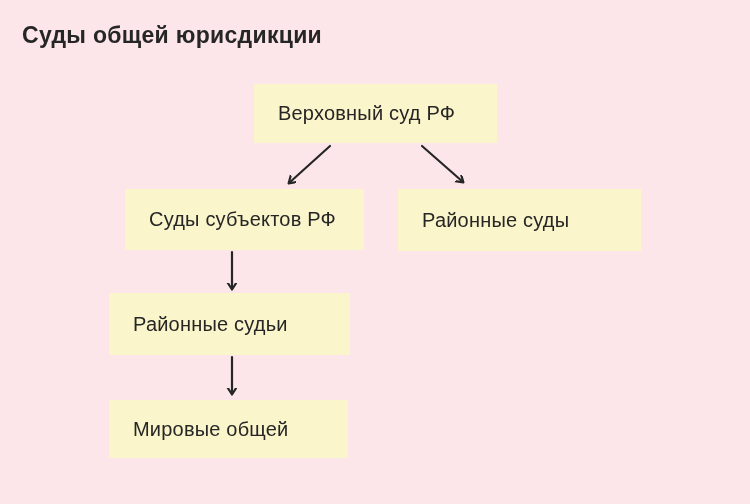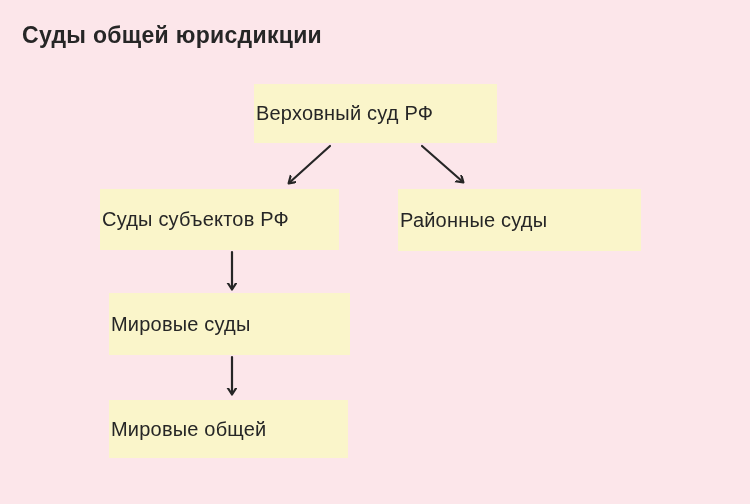--- a/index.html
+++ b/index.html
@@ -29,28 +29,28 @@
     font-size:23px;
     font-weight:700;
     letter-spacing:0.3px;
     color:var(--text);
   }
   .node{
     position:absolute;
     background:var(--node-fill);
     display:flex;
     align-items:center;
-    padding-left:2px;
+    padding-left:24px;
     font-size:20px;
     font-weight:400;
     letter-spacing:0.2px;
     color:var(--text);
   }
   .node-supreme   {left:254px; top:84px;  width:243px; height:59px;}
-  .node-subjects  {left:100px; top:189px; width:239px; height:61px;}
+  .node-subjects  {left:125px; top:189px; width:239px; height:61px;}
   .node-military  {left:398px; top:189px; width:243px; height:62px;}
   .node-district  {left:109px; top:293px; width:241px; height:62px;}
   .node-magistrate{left:109px; top:400px; width:239px; height:58px;}
   .edges{
     position:absolute;
     left:0; top:0;
     width:750px; height:504px;
     pointer-events:none;
   }
   .edges line{
@@ -91,20 +91,20 @@
 
   <div class="node node-subjects">
     <span>Суды субъектов РФ</span>
   </div>
 
   <div class="node node-military">
     <span>Районные суды</span>
   </div>
 
   <div class="node node-district">
-    <span>Мировые суды</span>
+    <span>Районные судьи</span>
   </div>
 
   <div class="node node-magistrate">
     <span>Мировые общей</span>
   </div>
 
 </div>
 
 </body></html>

